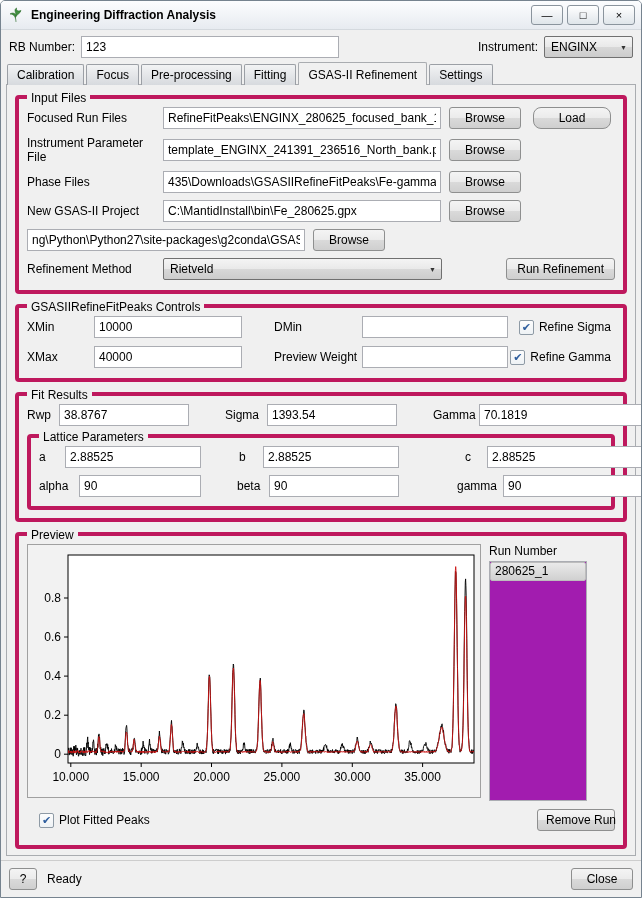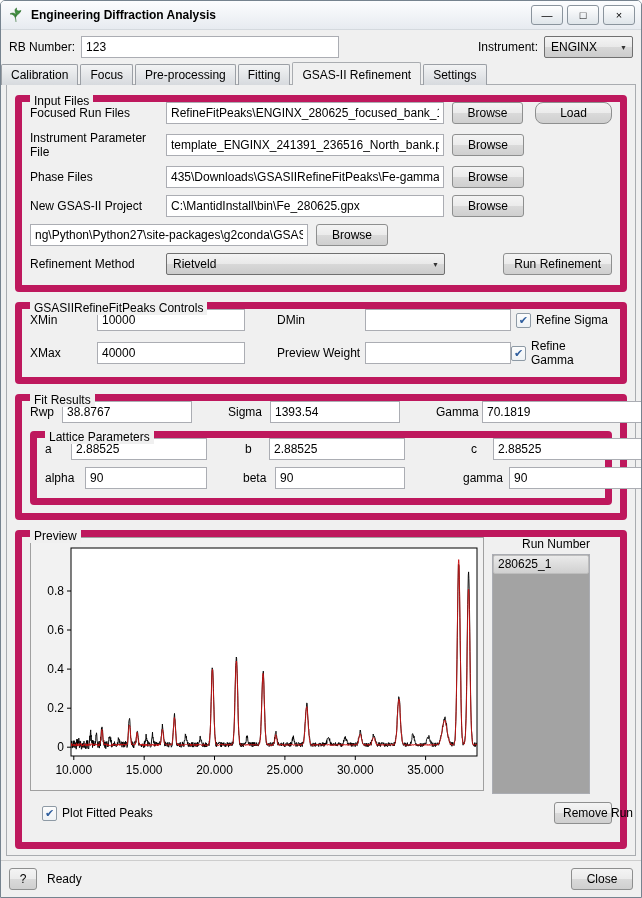--- a/index.html
+++ b/index.html
@@ -23,30 +23,30 @@
   input.txt{font:inherit;height:18px;border:1px solid #abadb3;background:#fff;padding:1px 4px;}
   .rb-input{width:248px;margin-left:6px;}
   .spacer{flex:1;}
   .combo{display:inline-flex;align-items:center;justify-content:space-between;height:20px;
          border:1px solid #707070;border-radius:2px;padding:0 3px 0 6px;
          background:linear-gradient(#f4f4f4,#e9e9e9 49%,#d8d8d8 50%,#cccccc);}
   .combo .arrow{font-size:7px;margin-left:6px;padding:0 2px;color:#333;}
   .instr-combo{width:78px;margin-left:6px;}
 
   
-  .tabs{display:flex;align-items:flex-end;flex:none;height:22px;position:relative;z-index:2;}
+  .tabs{display:flex;align-items:flex-end;padding-left:6px;flex:none;height:22px;position:relative;z-index:2;}
   .tab{padding:3px 9px;border:1px solid #9b9fa5;border-bottom:none;border-radius:2px 2px 0 0;
        background:linear-gradient(#f2f3f4,#d7dade);margin-right:2px;white-space:nowrap;position:relative;top:1px;}
   .tab.active{background:#f0f0f0;top:0;padding-top:5px;margin-bottom:-1px;border-color:#a9acb0;z-index:3;}
 
   .content{flex:1;border:1px solid #a9acb0;margin:0 5px 4px;padding:10px 8px 6px;
            background:#f0f0f0;display:flex;flex-direction:column;position:relative;z-index:1;}
 
   
-  .group{position:relative;border:7px solid #be185d;border-radius:4px;padding:0 8px 8px;margin-bottom:10px;}
+  .group{position:relative;border:4px solid #be185d;border-radius:4px;padding:8px 8px 8px;margin-bottom:10px;}
   .gtitle{position:absolute;top:-8px;left:8px;background:#f0f0f0;padding:0 4px;white-space:nowrap;}
 
   
   .ifrow{display:flex;align-items:center;margin-bottom:7px;}
   .ifrow:last-child{margin-bottom:2px;}
   .iflabel{width:136px;flex:none;}
   .ifinput{width:268px;flex:none;}
   .btn{height:22px;border:1px solid #8e8f8f;border-radius:3px;font:inherit;padding:0 8px;
        background:linear-gradient(#f4f4f4,#ebebeb 49%,#dadada 50%,#cfcfcf);white-space:nowrap;cursor:default;}
   .btn-browse{width:72px;margin-left:8px;}
@@ -83,26 +83,26 @@
   .l-al{width:40px;flex:none;} .l-ali{width:112px;flex:none;}
   .l-be{width:32px;margin-left:36px;flex:none;} .l-bei{width:120px;flex:none;}
   .l-ga{width:46px;margin-left:58px;flex:none;} .l-gai{flex:1;}
 
   
   .preview-body{display:flex;align-items:flex-start;}
   .plot-frame{border:1px solid #a0a0a0;background:#f2f2f2;flex:none;}
   svg.plot{display:block;}
   svg.plot text{font-family:"Liberation Sans",sans-serif;font-size:12px;fill:#000;}
   .runcol{width:98px;margin-left:8px;flex:none;display:flex;flex-direction:column;}
-  .runlabel{text-align:right;margin-bottom:3px;}
-  .listbox{border:1px solid #abadb3;background:#a3a3a3;height:238px;overflow:hidden;}
+  .runlabel{text-align:left;margin-bottom:3px;}
+  .listbox{border:1px solid #abadb3;background:#a21caf;height:238px;overflow:hidden;}
   .listitem{height:17px;line-height:17px;padding:0 4px;
             background:linear-gradient(#eaeaea,#d0d0d0);border:1px solid #bdbdbd;border-radius:2px;}
   .preview-ctrl{display:flex;align-items:center;margin-top:8px;}
-  .btn-remove{width:58px;}
+  .btn-remove{width:78px;}
   .pfp{margin-left:12px;}
 
   
   .statusbar{height:36px;flex:none;display:flex;align-items:center;padding:0 8px;
              border-top:1px solid #cdcdcd;background:#f0f0f0;}
   .btn-help{width:28px;padding:0;}
   .status-text{margin-left:10px;}
   .btn-close{margin-left:auto;width:62px;}
 </style>
 </head>

